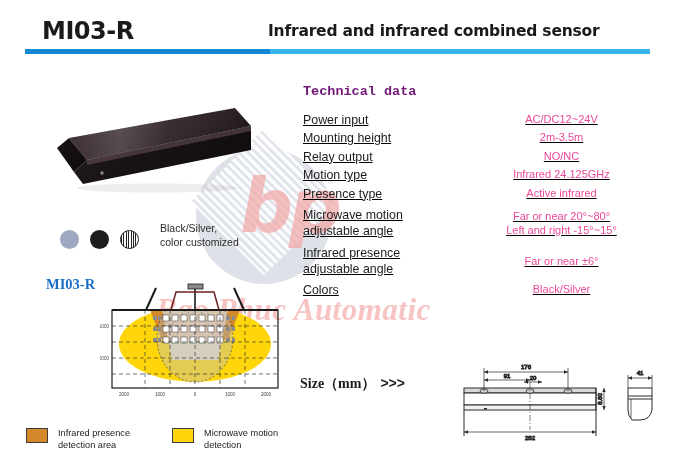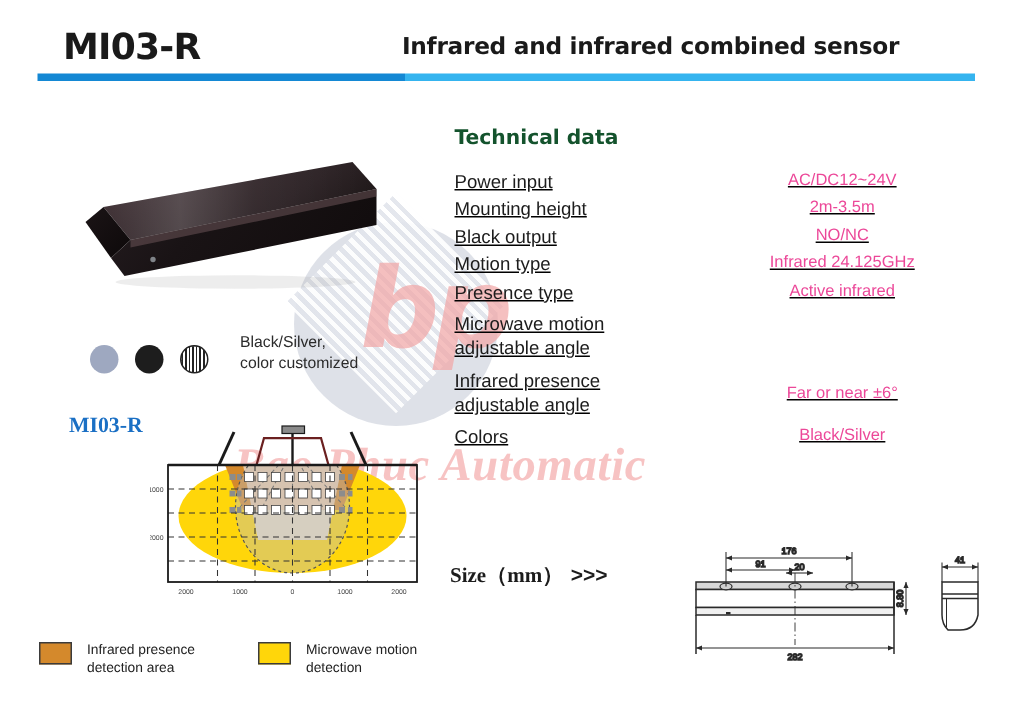--- a/index.html
+++ b/index.html
@@ -184,47 +184,51 @@
     <div class="sw" id="sw-silver" style="background:#9ea8c0"></div>
     <div class="sw" id="sw-black" style="background:#1d1d1d"></div>
     <div class="sw" id="sw-hatch"></div>
     <div id="swatch-caption">
       <div>Black/Silver,</div>
       <div>color customized</div>
     </div>
   </div>
 
   <div id="tech">
-    <div id="tech-heading" style="color: #14532d;">Technical data</div>
+    <div id="tech-heading" style="color: #701a75; font-family: Liberation Mono, monospace;">Technical data</div>
 
     <div class="spec-row">
       <div class="spec-label">Power input</div>
       <div class="spec-value">AC/DC12~24V</div>
     </div>
     <div class="spec-row">
       <div class="spec-label">Mounting height</div>
       <div class="spec-value">2m-3.5m</div>
     </div>
     <div class="spec-row">
-      <div class="spec-label">Black output</div>
+      <div class="spec-label">Relay output</div>
       <div class="spec-value">NO/NC</div>
     </div>
     <div class="spec-row">
       <div class="spec-label">Motion type</div>
       <div class="spec-value">Infrared 24.125GHz</div>
     </div>
     <div class="spec-row tall">
       <div class="spec-label">Presence type</div>
       <div class="spec-value">Active infrared</div>
     </div>
 
     <div class="spec-row tall">
       <div class="spec-label">
         <div>Microwave motion</div>
         <div>adjustable angle</div>
+      </div>
+      <div class="spec-value">
+        <div>Far or near  20°~80°</div>
+        <div>Left and right -15°~15°</div>
       </div>
     </div>
 
     <div class="spec-row tall">
       <div class="spec-label">
         <div>Infrared presence</div>
         <div>adjustable angle</div>
       </div>
       <div class="spec-value">Far or near ±6°</div>
     </div>

